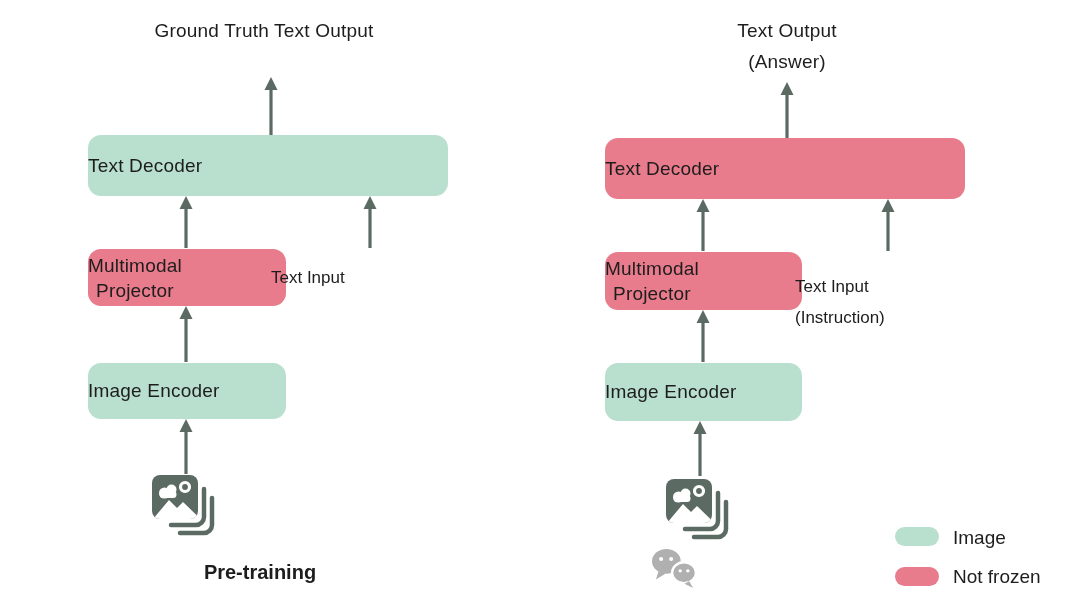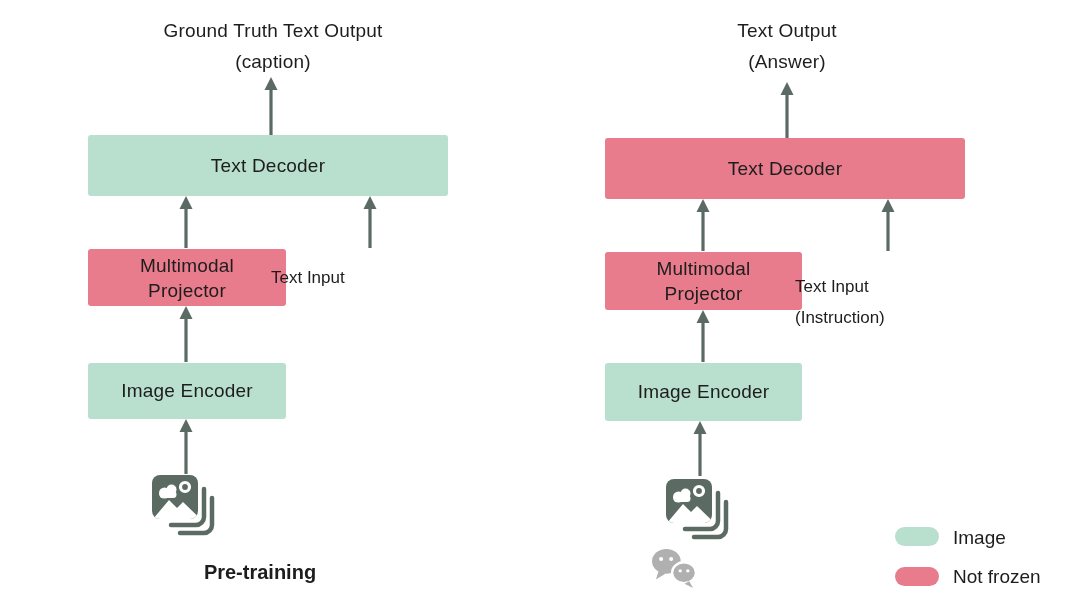--- a/index.html
+++ b/index.html
@@ -6,22 +6,22 @@
   .canvas{
     position:relative;width:1080px;height:608px;background:#ffffff;
     font-family:"Liberation Sans", sans-serif;color:#1d1d1d;overflow:hidden;
   }
   .abs{position:absolute;}
   .arrows{position:absolute;left:0;top:0;pointer-events:none;}
   .arrow-line{stroke:#5b6b63;stroke-width:3.2;}
   .arrow-head{fill:#5b6b63;}
   .title{font-size:19px;line-height:31px;text-align:center;letter-spacing:.2px;}
   .box{
-    display:flex;align-items:center;justify-content:center;text-align:center;
-    border-radius:3px;font-size:19px;letter-spacing:.2px;
+    display:flex;align-items:center;text-align:center;
+    border-radius:13px;font-size:19px;letter-spacing:.2px;
   }
   .box .two-line{line-height:25px;}
   .free-label{font-size:17px;line-height:31px;text-align:left;}
   .stage-label{font-size:20px;font-weight:bold;text-align:center;z-index:2;}
   .legend-item{z-index:2;}
   .legend-pill{position:absolute;width:44px;height:19px;border-radius:10px;}
   .legend-text{position:absolute;font-size:19px;line-height:22px;white-space:nowrap;}
   .watermark{
     display:flex;align-items:center;gap:9px;z-index:1;
     color:#b3b3b3;font-size:30px;letter-spacing:2px;white-space:nowrap;
@@ -89,23 +89,22 @@
       </g>
       <g fill="#ffffff">
         <circle cx="11.5" cy="12.5" r="2.1"></circle>
         <circle cx="22" cy="12.5" r="2.1"></circle>
         <circle cx="31.5" cy="25" r="1.8"></circle>
         <circle cx="39.5" cy="25" r="1.8"></circle>
       </g>
     </svg>
   </div>
 
-  <div class="abs title" style="left:73px;top:15px;width:400px;">
+  <div class="abs title" style="left:64px;top:15px;width:400px;">
     <div>Ground Truth Text Output</div>
-    <div>(caption)</div>
   </div>
 
   <div class="abs box" style="left: 88px; top: 135px; width: 360px; height: 61px; background-color: rgb(185, 223, 206);">
     <span>Text Decoder</span>
   </div>
 
   <div class="abs box" style="left: 88px; top: 249px; width: 198px; height: 57px; background-color: rgb(232, 123, 140);">
     <div class="two-line">
       <div>Multimodal</div>
       <div>Projector</div>

